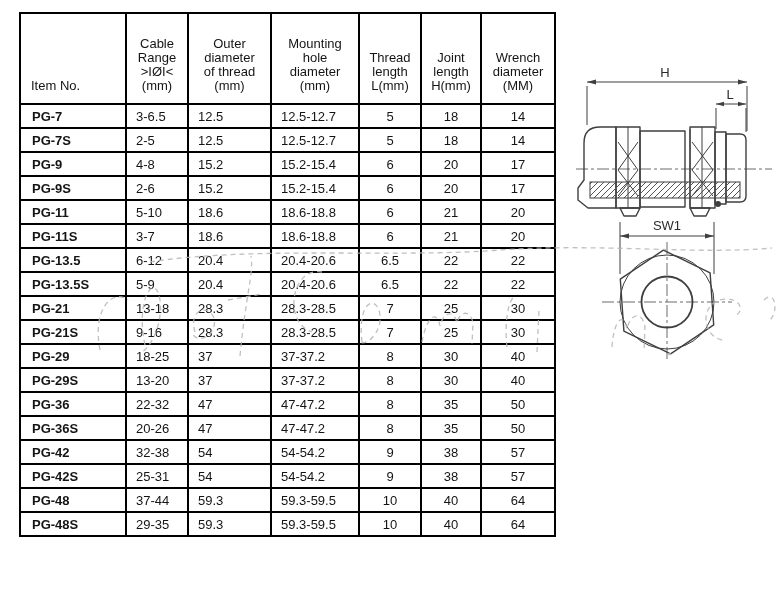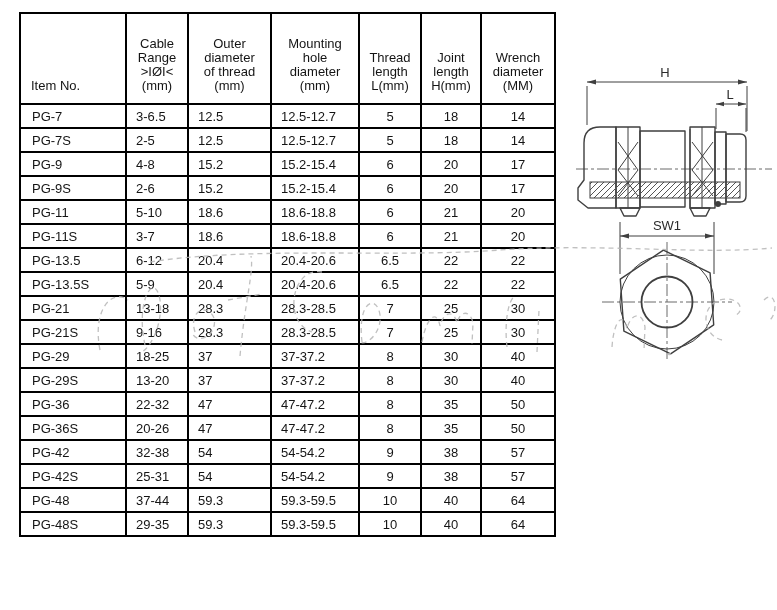--- a/index.html
+++ b/index.html
@@ -16,21 +16,21 @@
     border:2px solid #000;color:#141414;font-size:13px;font-weight:400;
     overflow:hidden;
   }
   table.spec thead tr{height:91px;}
   table.spec th{
     vertical-align:bottom;text-align:center;
     padding:0 2px 10px 2px;line-height:14px;white-space:pre-line;
   }
   table.spec th.col0{text-align:left;padding-left:10px;}
   table.spec td{height:22px;padding:0;}
-  table.spec td.col0{text-align:left;padding-left:11px;}
+  table.spec td.col0{text-align:left;padding-left:11px;font-weight:bold;}
   table.spec td.col1,table.spec td.col2,table.spec td.col3{text-align:left;padding-left:9px;}
   table.spec td.col4,table.spec td.col5,table.spec td.col6{text-align:center;}
   .col0{width:92px;border-radius:24px;} .col1{width:51px;} .col2{width:72px;border-radius:6px;} .col3{width:77px;}
   .col4{width:56px;} .col5{width:54px;} .col6{width:68px;margin-left:40px;}
   
   svg.drawing{position:absolute;left:540px;top:30px;}
   svg.drawing .outline{fill:none;stroke:#3f3f3f;stroke-width:1.4;stroke-linejoin:round;}
   svg.drawing .thin{fill:none;stroke:#3f3f3f;stroke-width:1;}
   svg.drawing .dim{fill:none;stroke:#3f3f3f;stroke-width:1;}
   svg.drawing .cl{fill:none;stroke:#6a6a6a;stroke-width:1;stroke-dasharray:12 3 3 3;}

